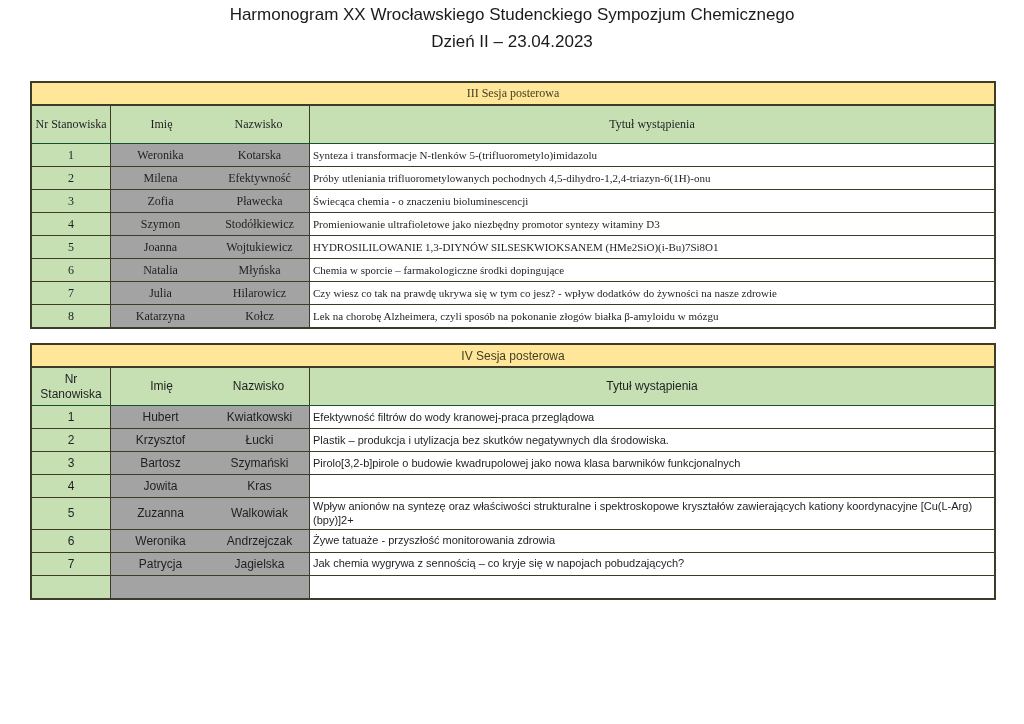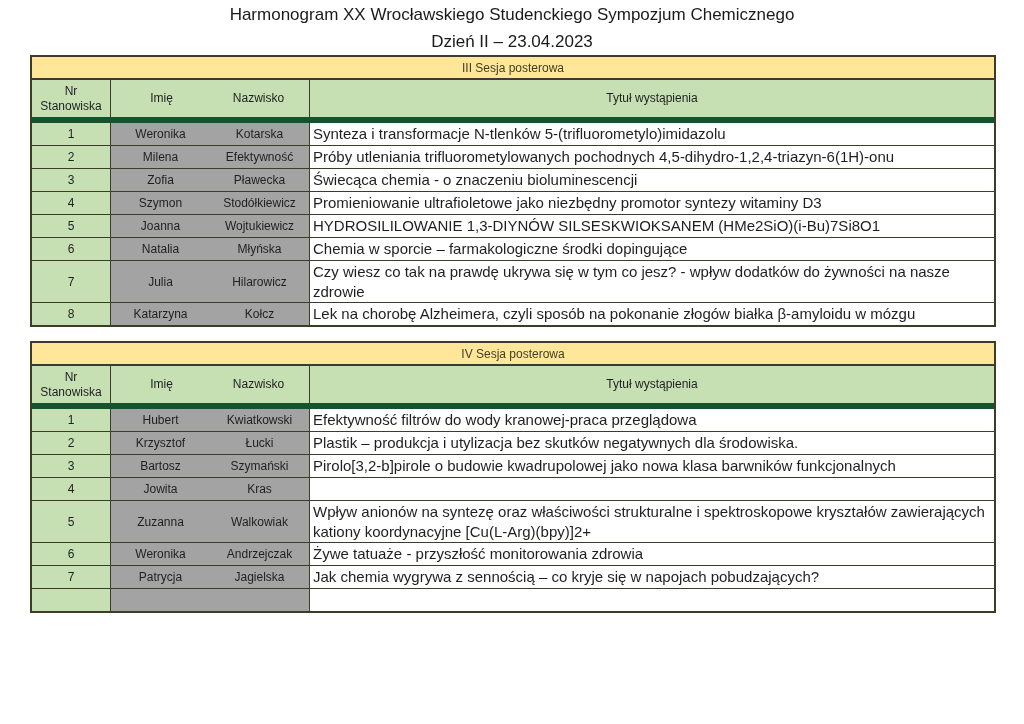--- a/index.html
+++ b/index.html
@@ -10,31 +10,31 @@
   }
   .doc-title{
     padding-top:2px;text-align:center;
     font-size:17px;line-height:1.56;color:#1a1a1a;
   }
   .tbl{
     margin-left:30px;width:962px;
     border:2px solid #3c3c28;
     box-sizing:content-box;
   }
-  .tbl.first{}
+  .tbl.first{margin-top:26px;font-family:Liberation Serif, serif;}
   .tbl.second{margin-top:14px;}
   .band{
     background:#FFE699;height:21px;
     display:flex;align-items:center;justify-content:center;
     font-size:12px;color:#403f22;
     border-bottom:2px solid #3c3c28;
   }
   .hdr{
     display:grid;grid-template-columns:79px 199px 1fr;
-    height:37px;border-bottom:6px solid #14532d;
+    height:37px;border-bottom:1px solid #14532d;
   }
   .hdr>div{
     background:#C6E0B4;
     display:flex;align-items:center;justify-content:center;
     text-align:center;font-size:12px;line-height:1.25;
     border-right:1px solid #3c3c28;padding:0 2px;
   }
   .hdr>div:last-child{border-right:none;}
   .hdr .name-head{display:flex;}
   .hdr .name-head span{flex:1;text-align:center;}
@@ -50,21 +50,21 @@
   }
   .cell-name{
     background:#a3a3a3;
     display:flex;align-items:center;
     font-size:12px;border-right:1px solid #3c3c28;
   }
   .cell-name span{flex:1;text-align:center;}
   .cell-title{
     background:#ffffff;
     display:flex;align-items:center;
-    font-size:15px;line-height:1.3;
+    font-size:11px;line-height:1.3;
     padding:1px 3px;
   }
 </style>
 </head>
 <body>
 
 <div class="doc-title">
   <div>Harmonogram XX Wrocławskiego Studenckiego Sympozjum Chemicznego</div>
   <div>Dzień II – 23.04.2023</div>
 </div>

